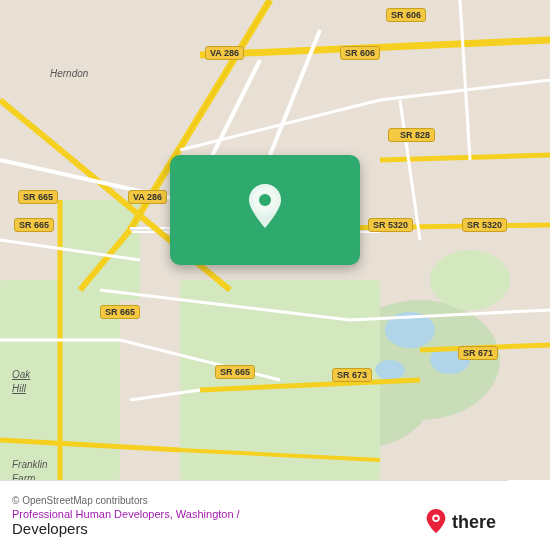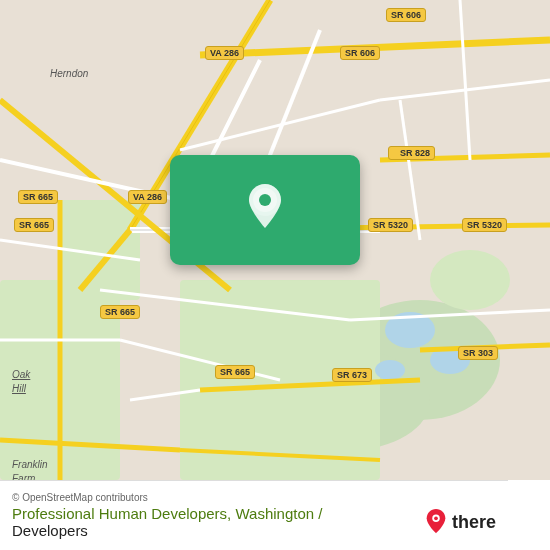--- a/index.html
+++ b/index.html
@@ -83,23 +83,23 @@
       margin-bottom: 2px;
     }
 
     #bottom-row {
       display: flex;
       align-items: center;
       justify-content: space-between;
     }
 
     #location-info {
-      font-size: 15px;
+      font-size: 11px;
       font-weight: 500;
-      color: #4d7c0f;
+      color: #a21caf;
     }
 
     #moovit-logo {
       display: flex;
       align-items: center;
       gap: 4px;
     }
 
     #moovit-pin {
       width: 24px;
@@ -176,29 +176,29 @@
     <line x1="400" y1="100" x2="420" y2="240" stroke="#ffffff" stroke-width="3"></line>
     <line x1="460" y1="0" x2="470" y2="160" stroke="#ffffff" stroke-width="3"></line>
     <line x1="0" y1="440" x2="180" y2="450" stroke="#f5d020" stroke-width="5"></line>
     <line x1="180" y1="450" x2="380" y2="460" stroke="#f5d020" stroke-width="4"></line>
     <line x1="130" y1="400" x2="200" y2="390" stroke="#ffffff" stroke-width="3"></line>
   </svg>
 
   <span class="road-label" style="top:8px;left:386px;">SR 606</span>
   <span class="road-label" style="top:46px;left:205px;">VA 286</span>
   <span class="road-label" style="top:46px;left:340px;">SR 606</span>
-  <span class="road-label" style="top:146px;left:388px;padding-left:11px;">SR 828</span>
+  <span class="road-label" style="top:128px;left:388px;padding-left:11px;">SR 828</span>
   <span class="road-label" style="top:190px;left:128px;">VA 286</span>
   <span class="road-label" style="top:190px;left:18px;">SR 665</span>
   <span class="road-label" style="top:218px;left:368px;">SR 5320</span>
   <span class="road-label" style="top:218px;left:462px;">SR 5320</span>
   <span class="road-label" style="top:305px;left:100px;">SR 665</span>
   <span class="road-label" style="top:365px;left:215px;">SR 665</span>
   <span class="road-label" style="top:368px;left:332px;">SR 673</span>
-  <span class="road-label" style="top:346px;left:458px;">SR 303</span>
+  <span class="road-label" style="top:346px;left:458px;">SR 671</span>
   <span class="road-label" style="top:218px;left:14px;">SR 665</span>
 
   <span class="area-label" style="top:28px;left:50px;">Herndon</span>
   <span class="area-label" style="top:328px;left:12px;line-height:14px;text-decoration:underline;">Oak<br>Hill</span>
   <span class="area-label" style="top:418px;left:12px;line-height:14px;">Franklin<br>Farm</span>
 
   <div id="action-card">
 
     <svg id="pin-icon" viewBox="0 0 40 50" xmlns="http://www.w3.org/2000/svg">
       <circle cx="20" cy="18" r="16" fill="white" opacity="0.25"></circle>

